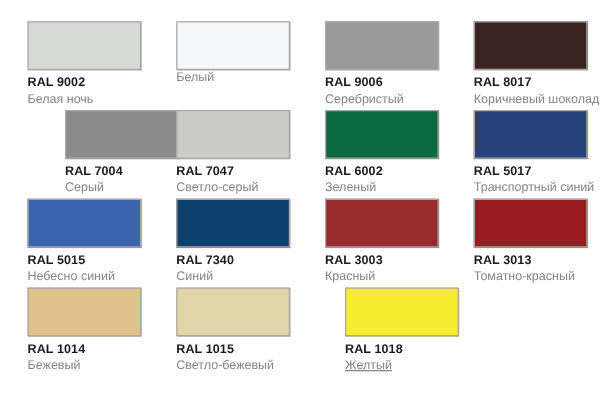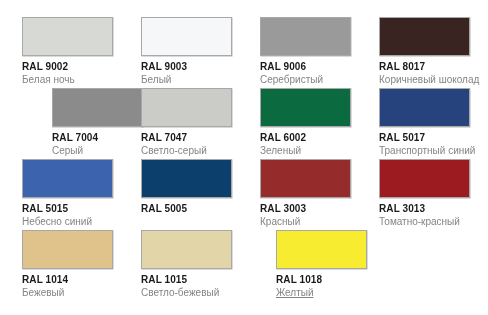--- a/index.html
+++ b/index.html
@@ -55,21 +55,20 @@
 <body>
 
 <div id="chart" style="background: rgb(255, 255, 255);">
     <div class="swatch-cell" style="left: 22px; top: 17px;">
       <div class="swatch-chip" style="width: 91px; height: 39px; background: rgb(215, 217, 212); border-color: rgb(168, 168, 168);"></div>
       <div class="swatch-code" style="color: rgb(26, 26, 26);">RAL 9002</div>
       <div class="swatch-name" style="color: rgb(132, 132, 132);">Белая ночь</div>
     </div>
     <div class="swatch-cell" style="left: 141px; top: 17px;">
       <div class="swatch-chip" style="width: 91px; height: 39px; background: rgb(245, 247, 249); border-color: rgb(168, 168, 168);"></div>
-      <div class="swatch-code" style="color: rgb(26, 26, 26);">RAL 9003</div>
       <div class="swatch-name" style="color: rgb(132, 132, 132);">Белый</div>
     </div>
     <div class="swatch-cell" style="left: 260px; top: 17px;">
       <div class="swatch-chip" style="width: 91px; height: 39px; background: rgb(154, 154, 154); border-color: rgb(168, 168, 168);"></div>
       <div class="swatch-code" style="color: rgb(26, 26, 26);">RAL 9006</div>
       <div class="swatch-name" style="color: rgb(132, 132, 132);">Серебристый</div>
     </div>
     <div class="swatch-cell" style="left: 379px; top: 17px;">
       <div class="swatch-chip" style="width: 91px; height: 39px; background: rgb(58, 36, 34); border-color: rgb(168, 168, 168);"></div>
       <div class="swatch-code" style="color: rgb(26, 26, 26);">RAL 8017</div>
@@ -95,21 +94,22 @@
       <div class="swatch-code" style="color: rgb(26, 26, 26);">RAL 5017</div>
       <div class="swatch-name" style="color: rgb(132, 132, 132);">Транспортный синий</div>
     </div>
     <div class="swatch-cell" style="left: 22px; top: 159px;">
       <div class="swatch-chip" style="width: 91px; height: 39px; background: rgb(59, 99, 174); border-color: rgb(168, 168, 168);"></div>
       <div class="swatch-code" style="color: rgb(26, 26, 26);">RAL 5015</div>
       <div class="swatch-name" style="color: rgb(132, 132, 132);">Небесно синий</div>
     </div>
     <div class="swatch-cell" style="left: 141px; top: 159px;">
       <div class="swatch-chip" style="width: 91px; height: 39px; background: rgb(12, 63, 107); border-color: rgb(168, 168, 168);"></div>
-      <div class="swatch-code" style="color: rgb(26, 26, 26);">RAL 5005</div>
+      <div class="swatch-code" style="color: rgb(26, 26, 26);">RAL 7340</div>
+      <div class="swatch-name" style="color: rgb(132, 132, 132);">Синий</div>
     </div>
     <div class="swatch-cell" style="left: 260px; top: 159px;">
       <div class="swatch-chip" style="width: 91px; height: 39px; background: rgb(150, 43, 43); border-color: rgb(168, 168, 168);"></div>
       <div class="swatch-code" style="color: rgb(26, 26, 26);">RAL 3003</div>
       <div class="swatch-name" style="color: rgb(132, 132, 132);">Красный</div>
     </div>
     <div class="swatch-cell" style="left: 379px; top: 159px;">
       <div class="swatch-chip" style="width: 91px; height: 39px; background: rgb(155, 27, 32); border-color: rgb(168, 168, 168);"></div>
       <div class="swatch-code" style="color: rgb(26, 26, 26);">RAL 3013</div>
       <div class="swatch-name" style="color: rgb(132, 132, 132);">Томатно-красный</div>

